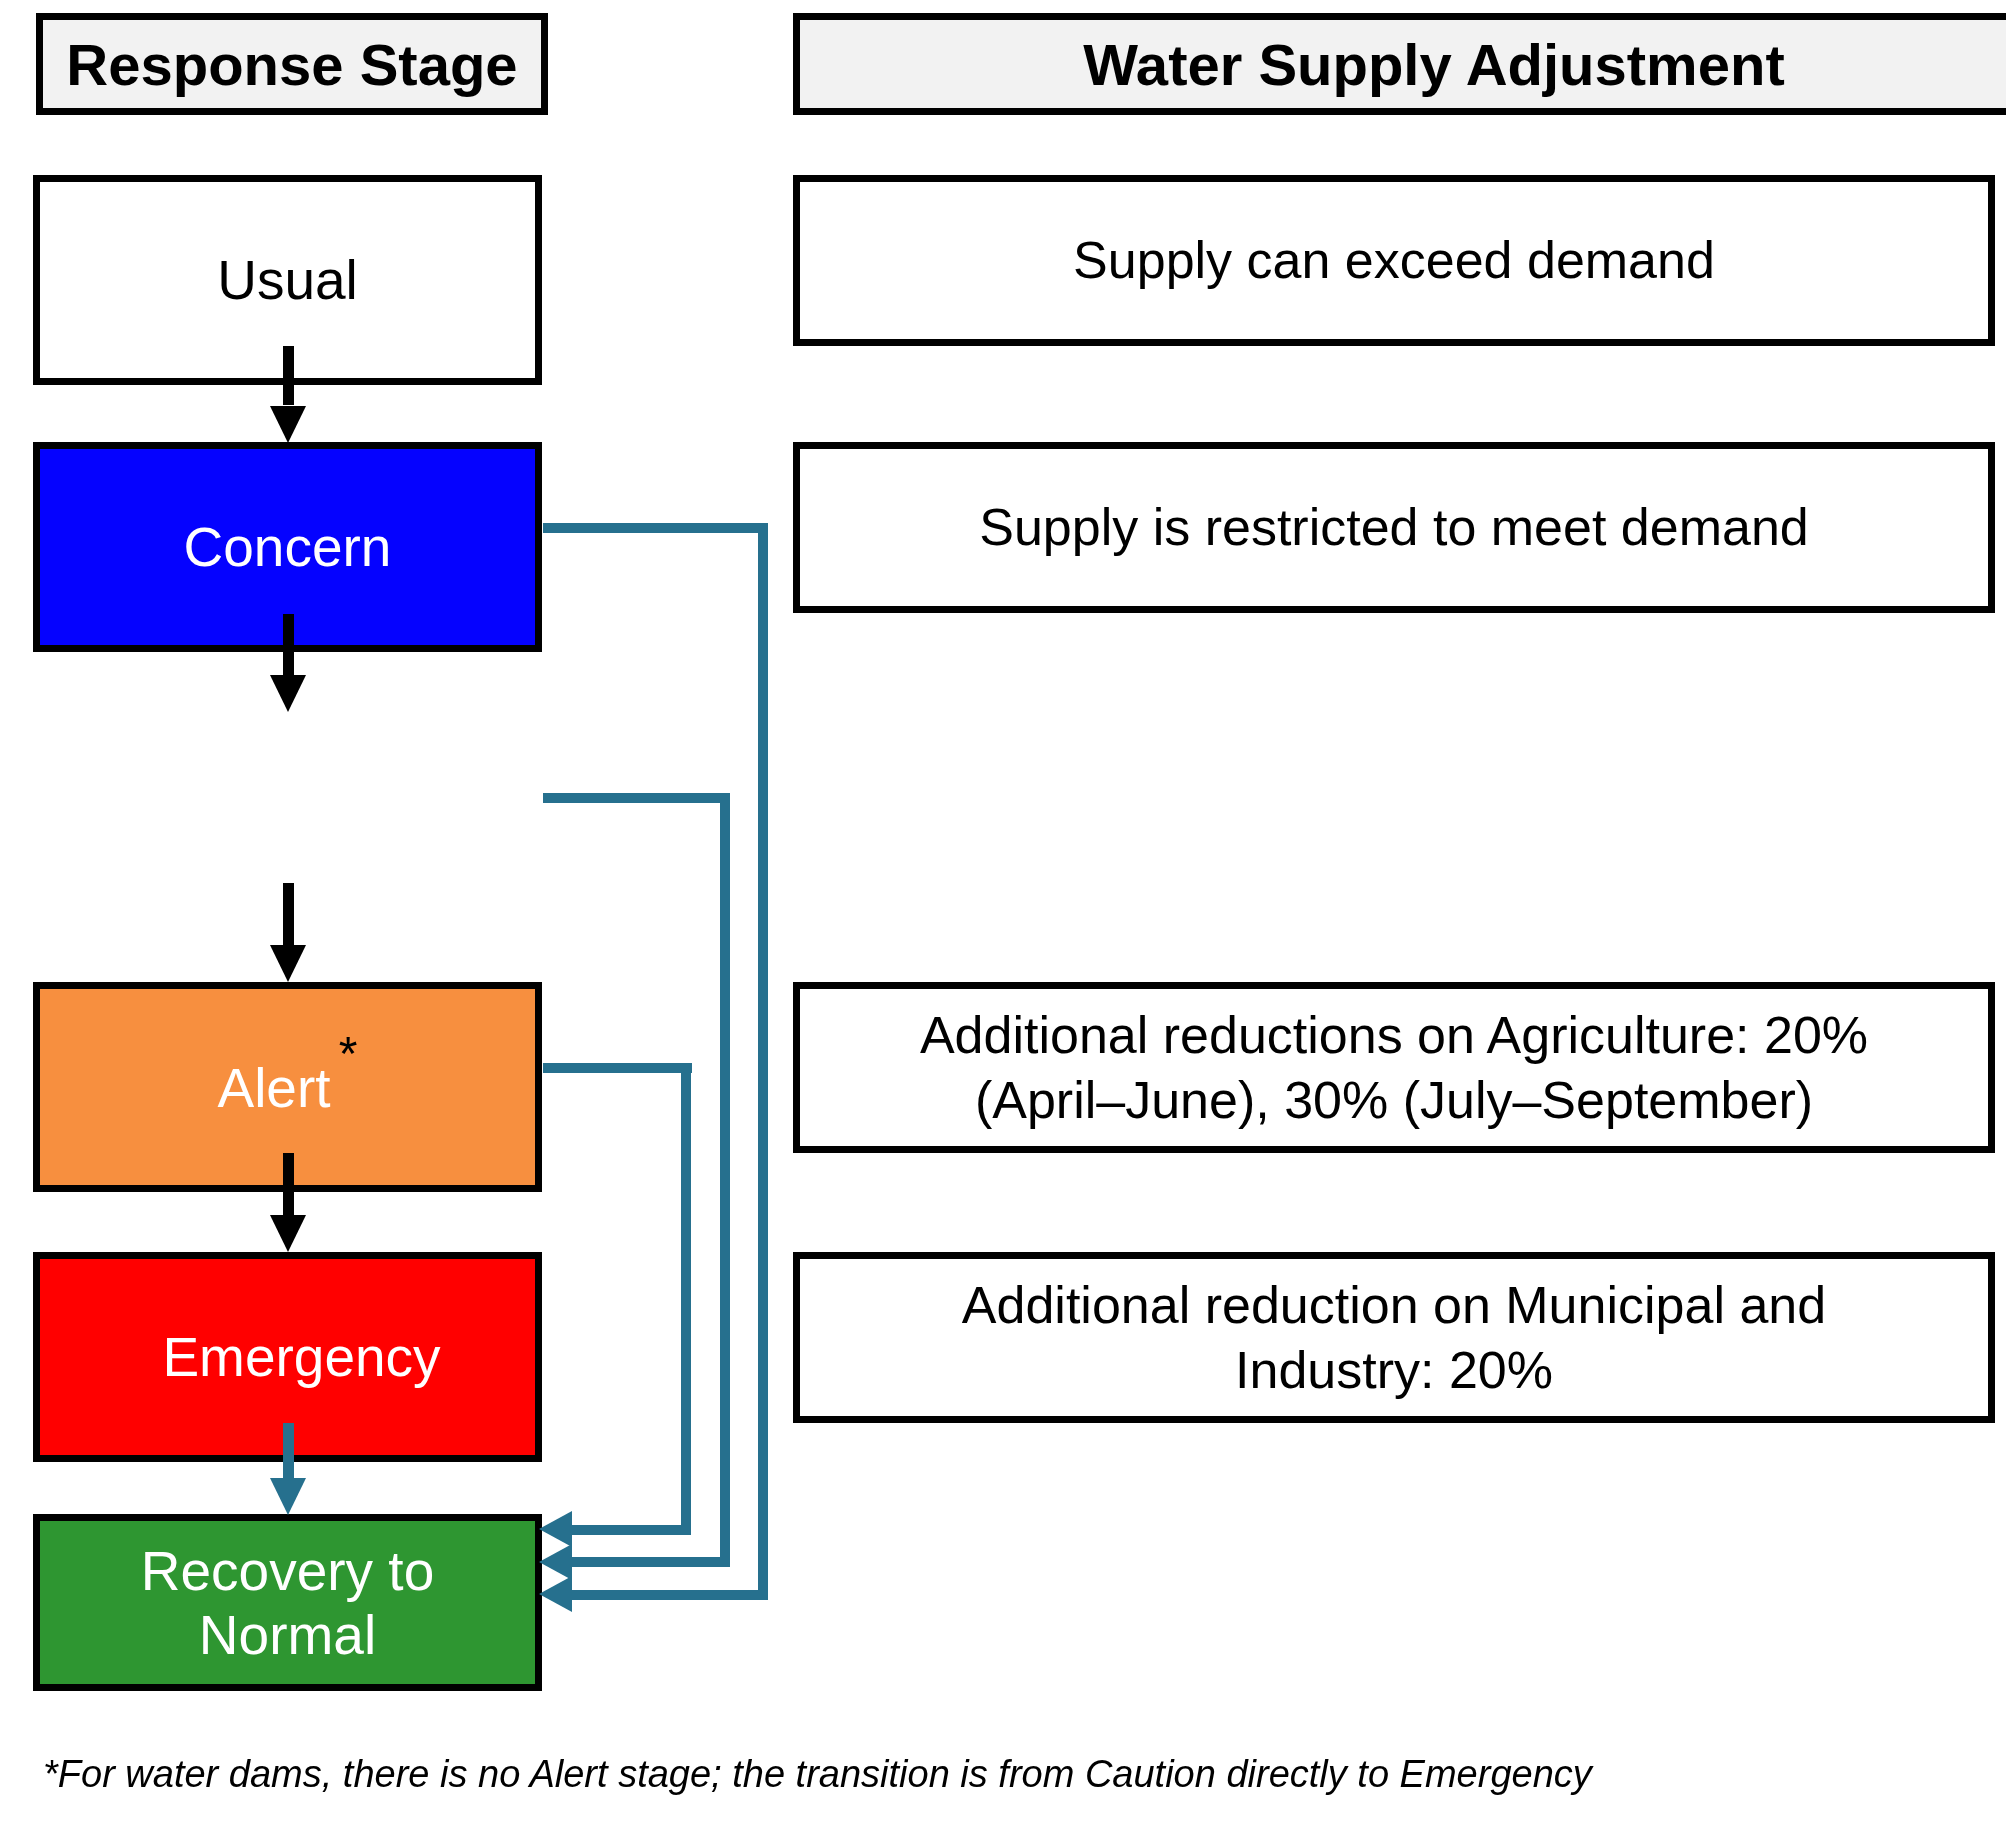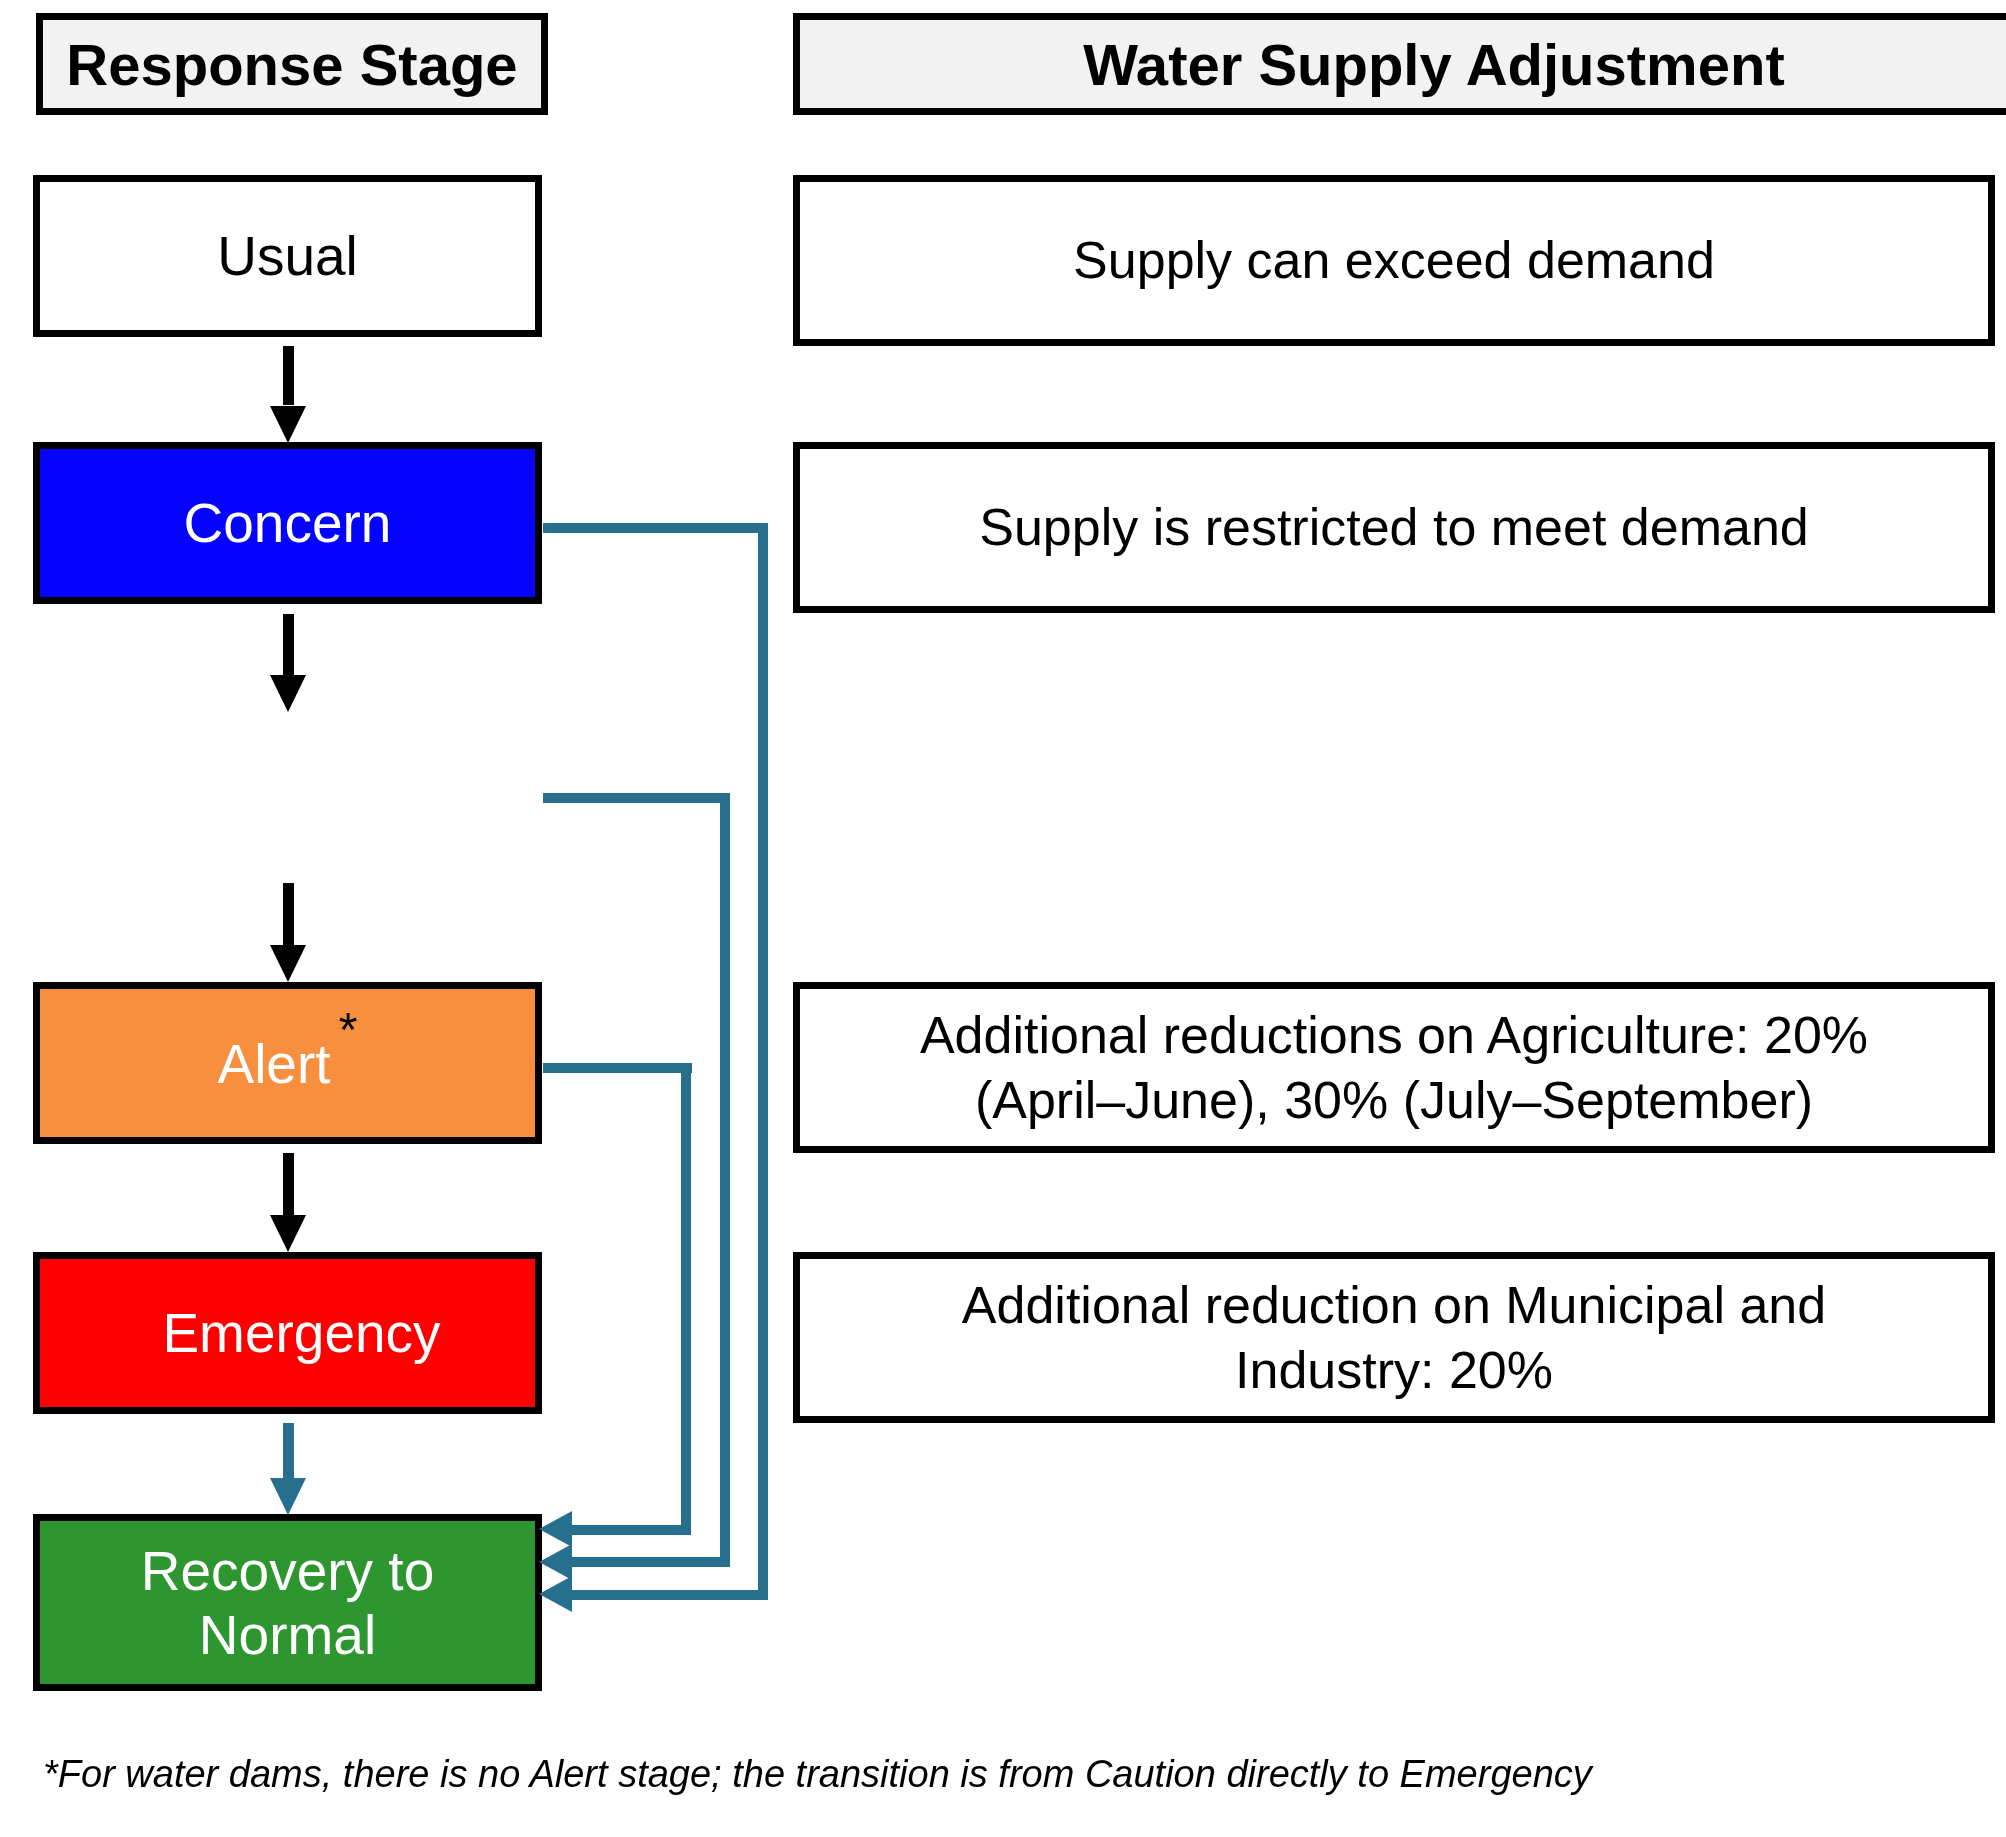--- a/index.html
+++ b/index.html
@@ -25,21 +25,21 @@
     font-weight:bold;
     font-size:58px;
     height:102px;
     top:13.4px;
   }
   .hdr-left{left:8px;width:512px;margin-left:28px;}
   .hdr-right{left:793px;width:1282px;}
   .stage{
     left:33px;
     width:509px;
-    height:162px;
+    height:210px;
     font-size:55px;
   }
   .adj{
     left:793px;
     width:1202px;
     height:171px;
     font-size:52px;
     line-height:1.24;
     padding:16px 21px;
     background:#ffffff;

